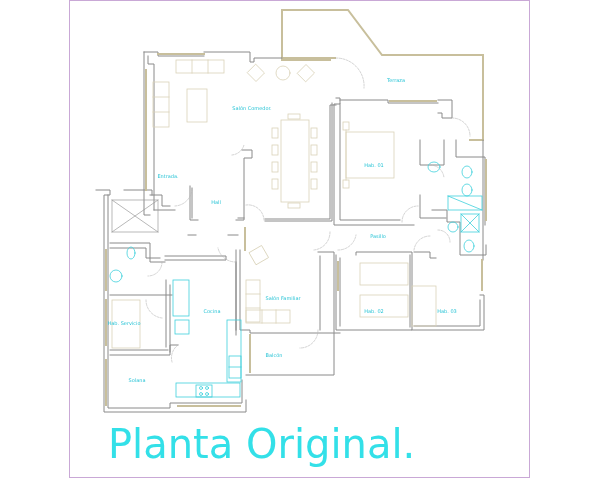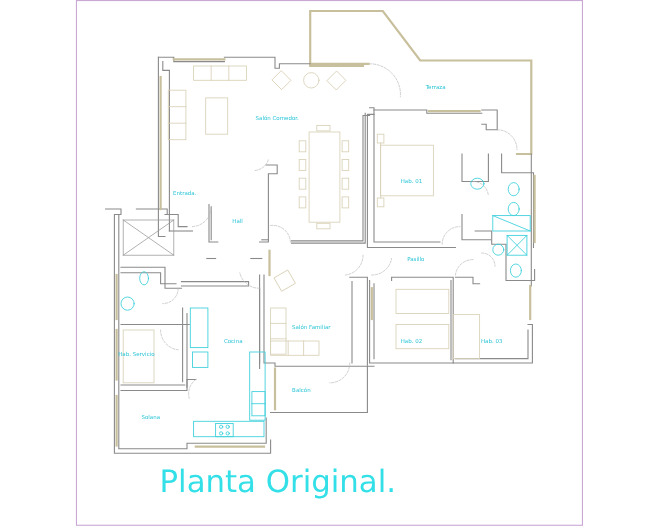--- a/index.html
+++ b/index.html
@@ -1,20 +1,20 @@
 <!DOCTYPE html>
 <html><head>
 <meta charset="utf-8">
 <style>
   html, body { margin:0; padding:0; background:#ffffff; }
   body { width:600px; height:480px; position:relative; overflow:hidden; font-family:"DejaVu Sans", sans-serif; }
   .frame { position:absolute; left:69px; top:0; width:461px; height:478px; border:1px solid #c9a8d6; border-top:1px solid #c9a8d6; box-sizing:border-box; }
   svg.plan { position:absolute; left:0; top:0; width:600px; height:480px; }
   .lbl { position:absolute; font-family:"DejaVu Sans", sans-serif; font-size:5px; color:#29c4d6; white-space:nowrap; transform:translate(-50%,-50%); }
-  .title { position:absolute; left:108px; top:421px; font-family:"DejaVu Sans", sans-serif; font-size:28px; color:#33e0e8; letter-spacing:0px; white-space:nowrap;margin-left:37px; }
+  .title { position:absolute; left:108px; top:421px; font-family:"DejaVu Sans", sans-serif; font-size:40px; color:#33e0e8; letter-spacing:0px; white-space:nowrap; }
 </style>
 </head>
 <body>
 
 <div class="frame"></div>
 
 <svg class="plan" viewBox="0 0 600 480" xmlns="http://www.w3.org/2000/svg">
   <g fill="none" stroke-linecap="square">
 
     <g stroke="#c8bf9c" stroke-width="2">

